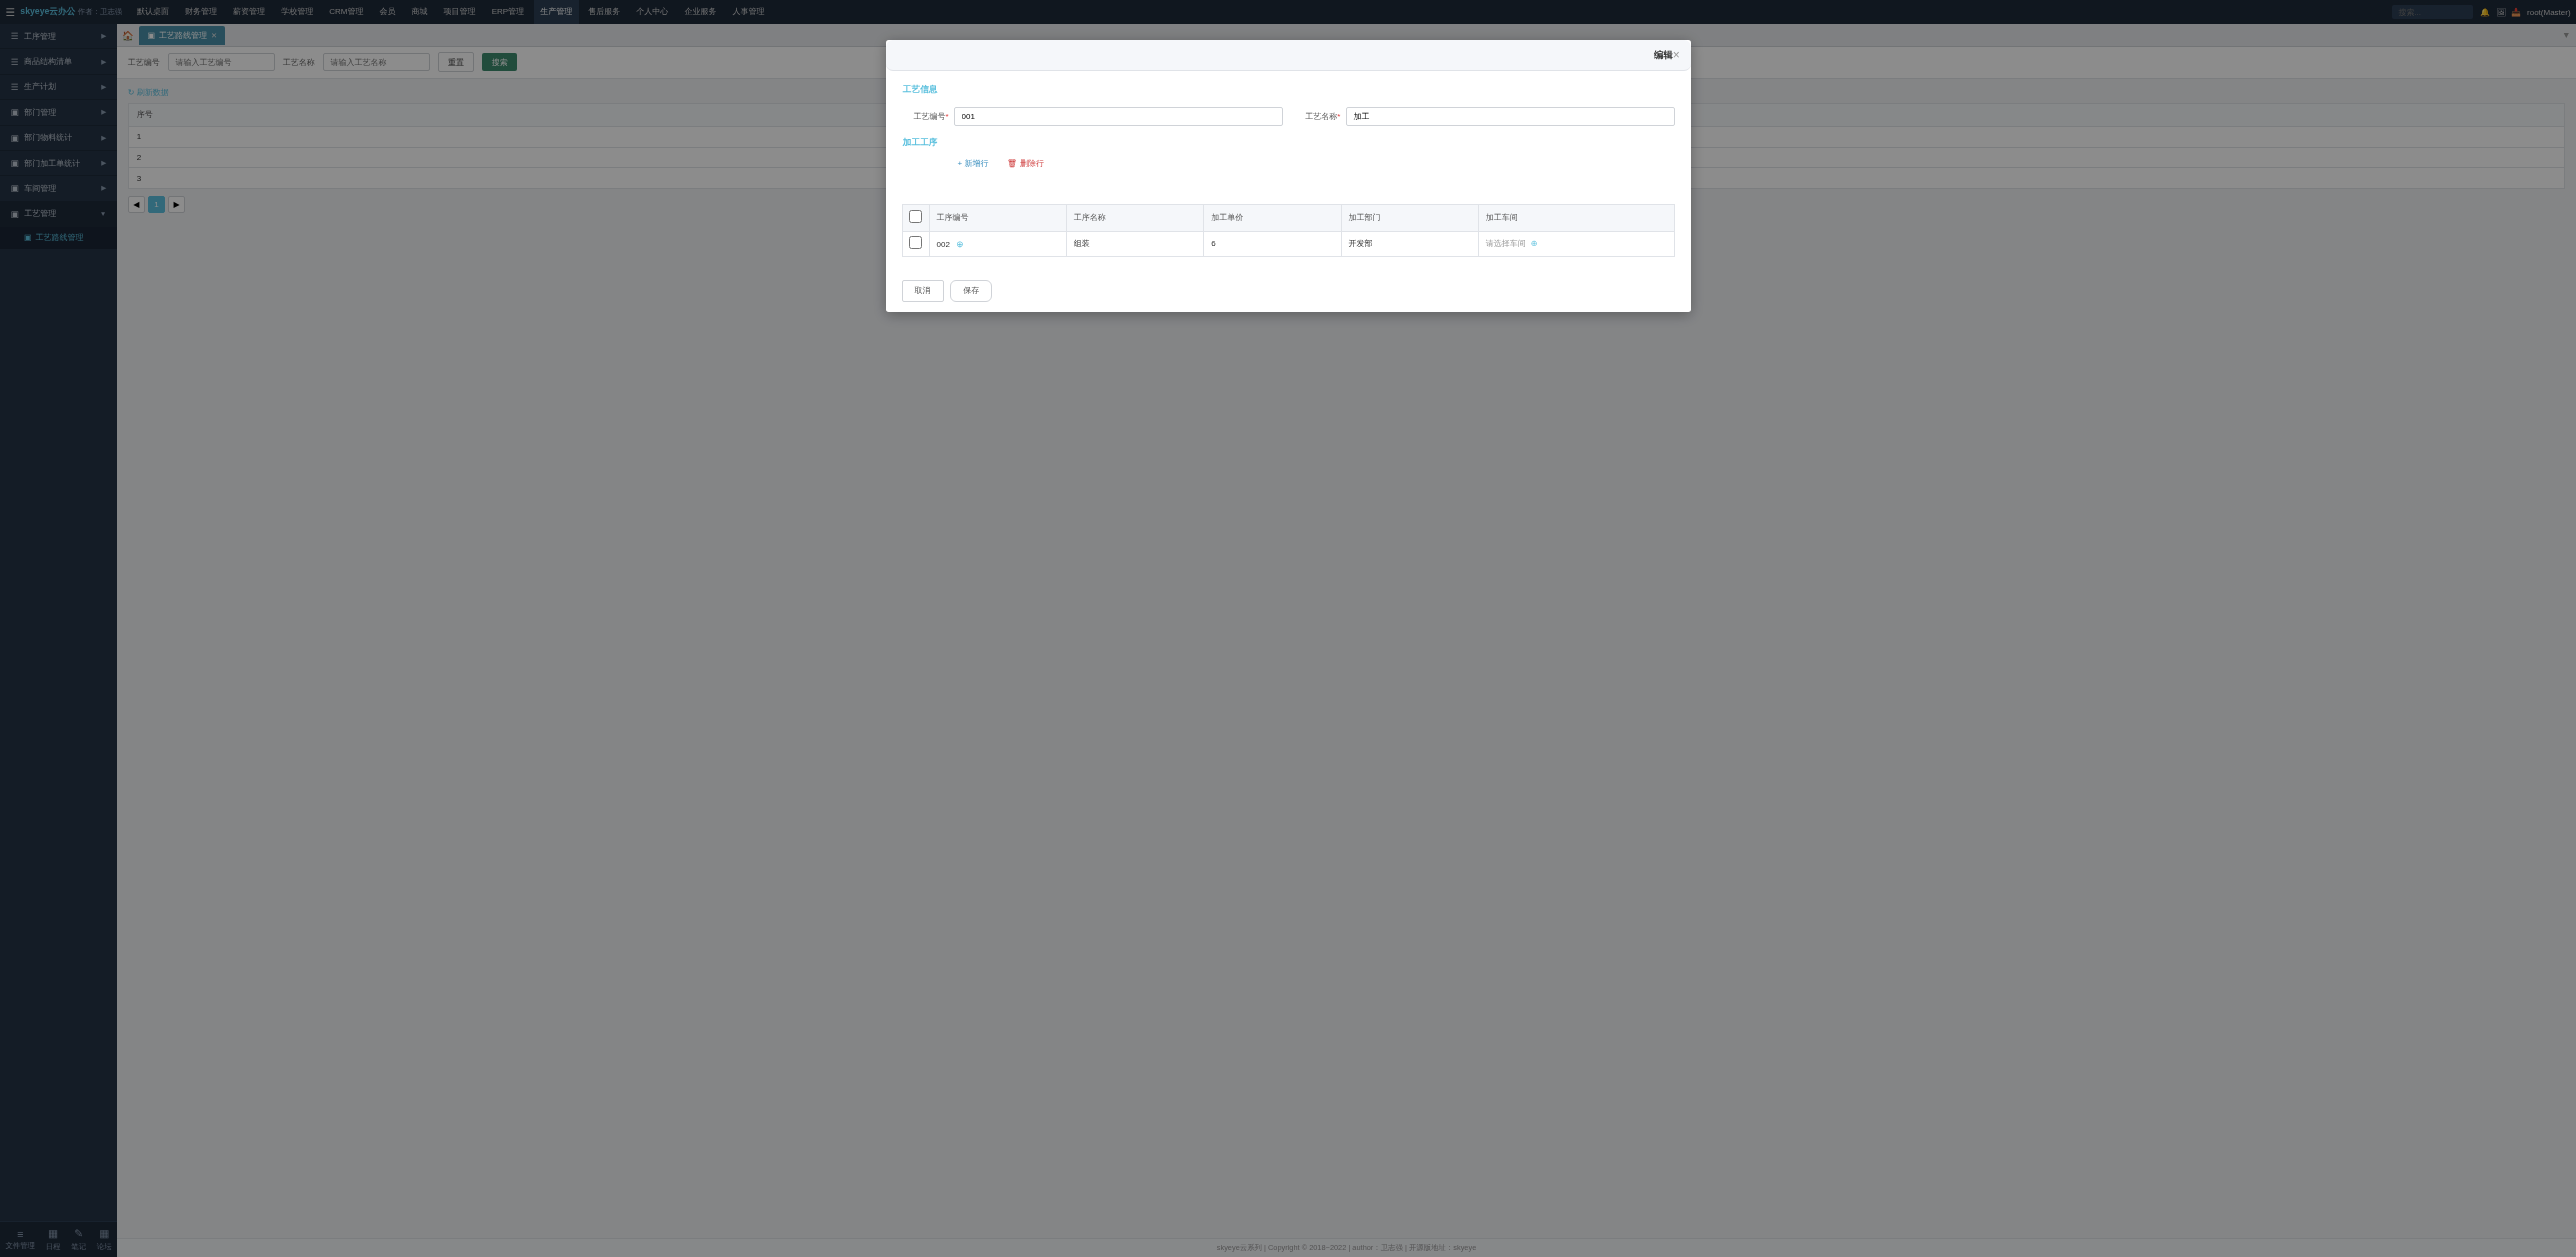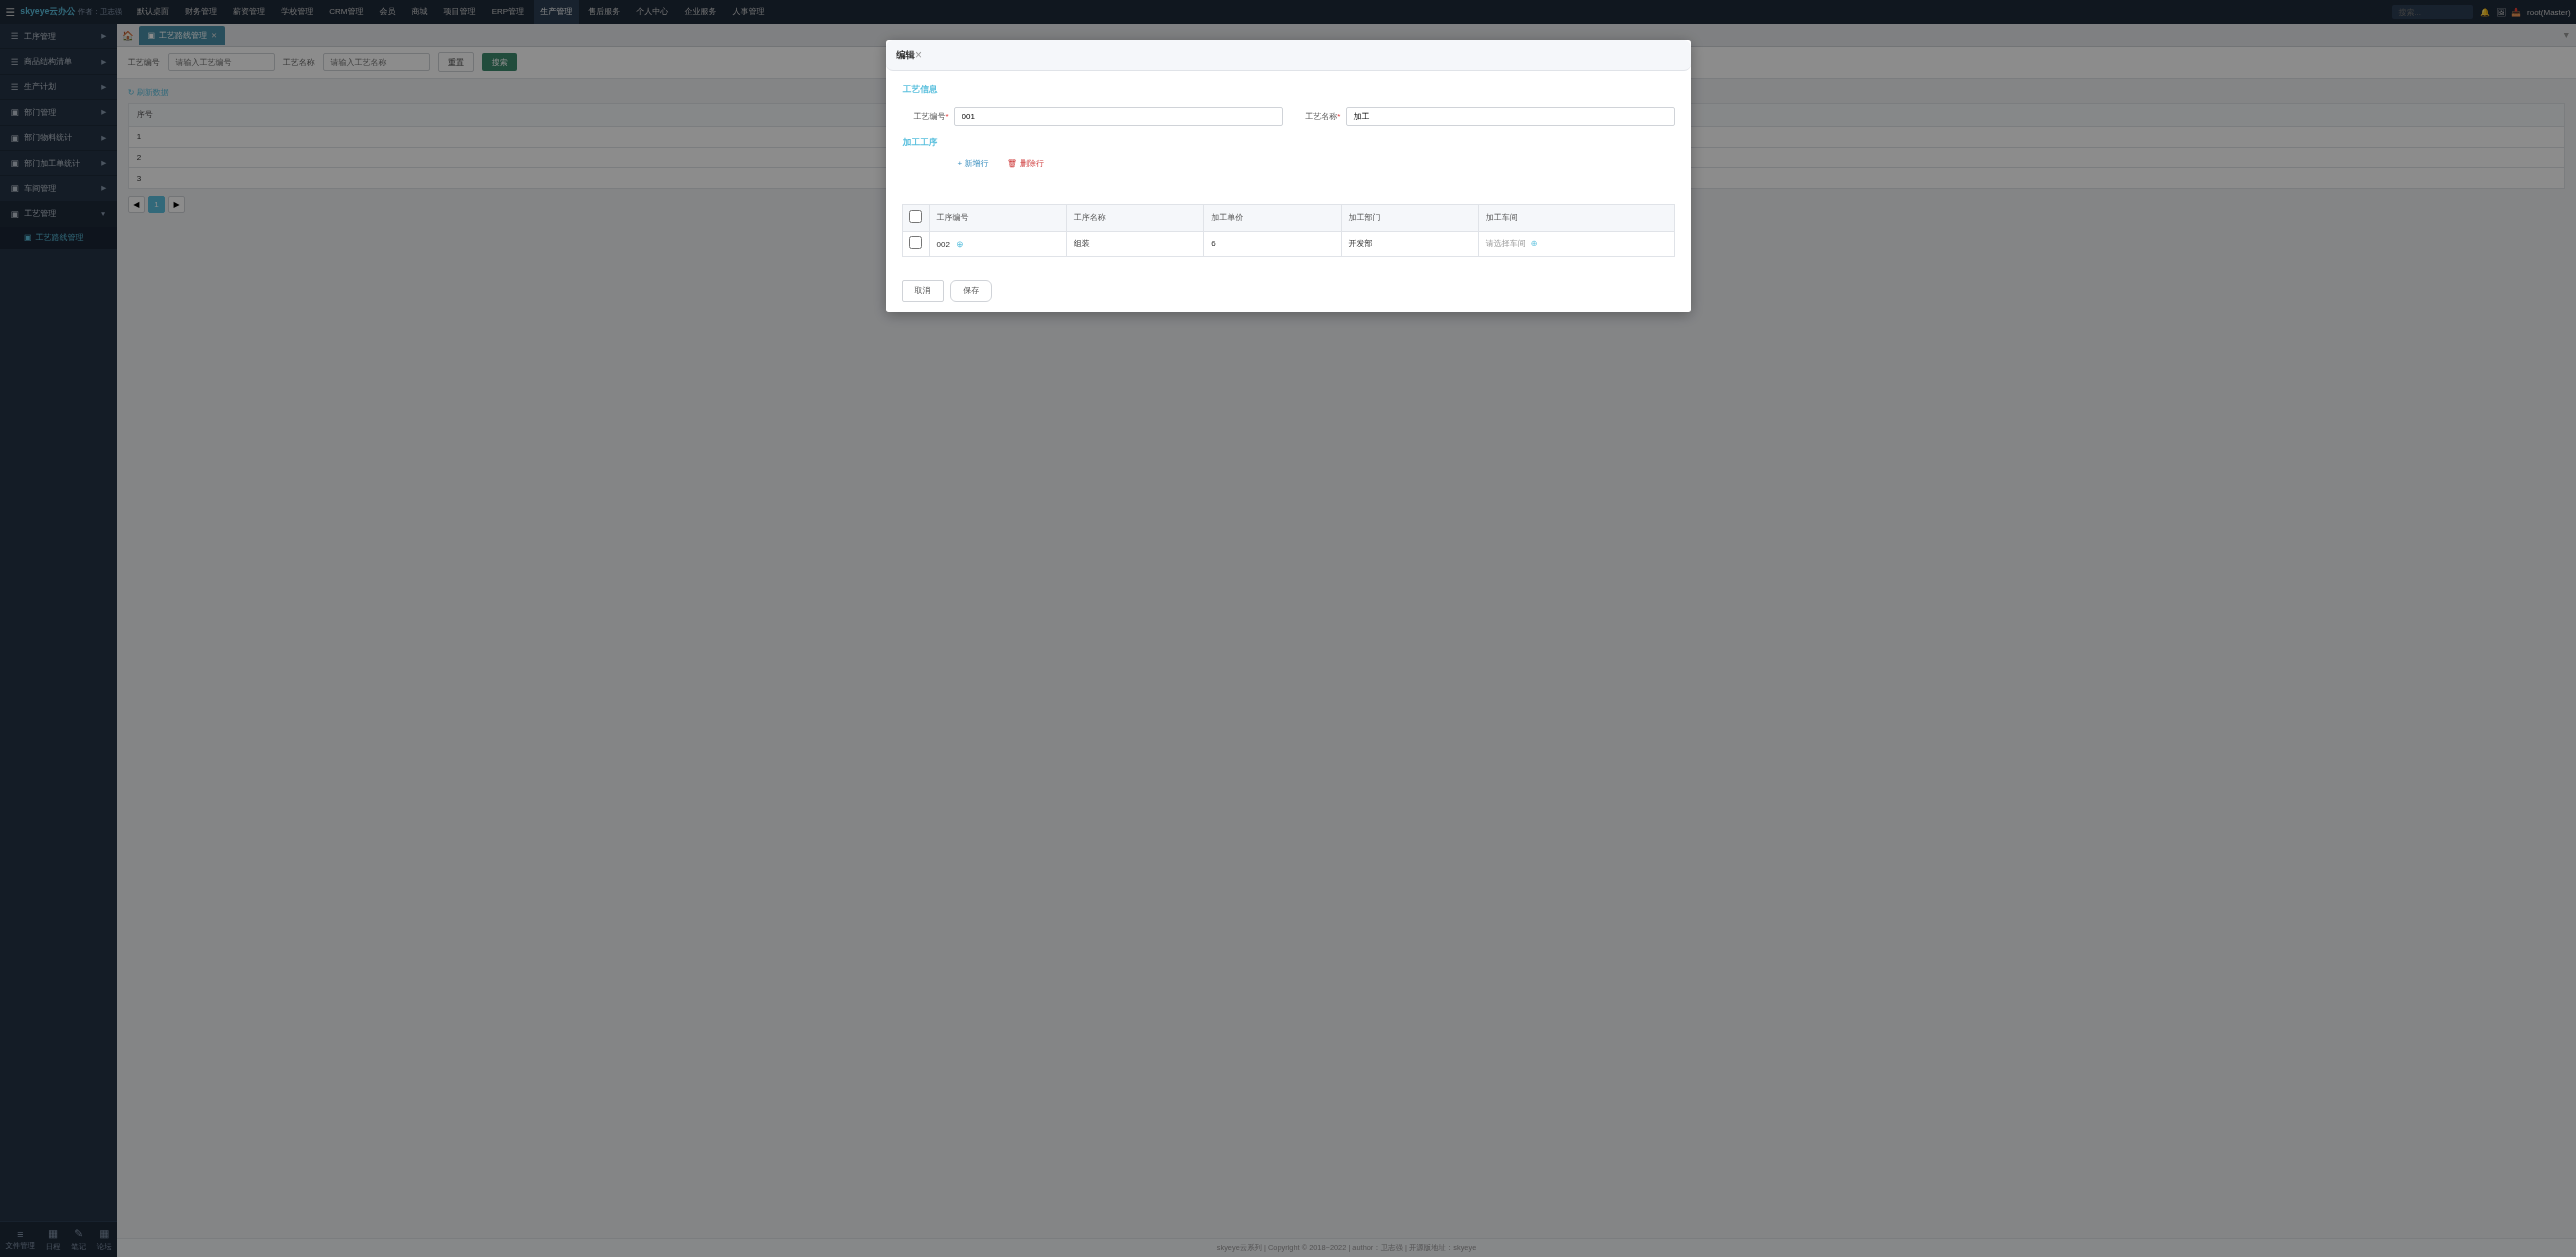--- a/index.html
+++ b/index.html
@@ -275,21 +275,21 @@
       max-width: 96vw;
       box-shadow: 0 2.7px 13.4px rgba(0,0,0,0.3);
       overflow: hidden;
     }
     .modal-header {
       background: #f5f7fa;
       border-bottom: 0.7px solid #e0e3e8;
       padding: 8px 10.7px;
       display: flex;
       align-items: center;
-      justify-content: flex-start;
+      justify-content: flex-end;
       border-radius: 7px;
     }
     .modal-header .modal-title { font-size: 9.4px; font-weight: bold; color: #333; }
     .modal-header .close-btn { cursor: pointer; font-size: 12px; color: #999; }
     .modal-body { padding: 13.4px 16px; }
 
     
     .form-section-title {
       color: #5bc0de;
       font-size: 8.7px;

